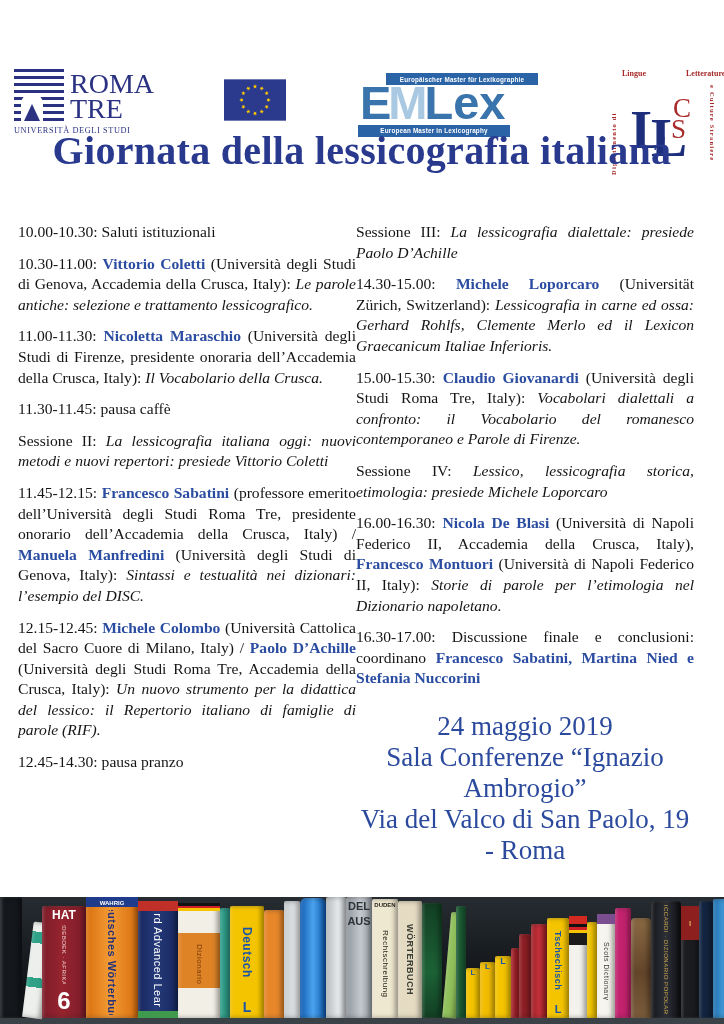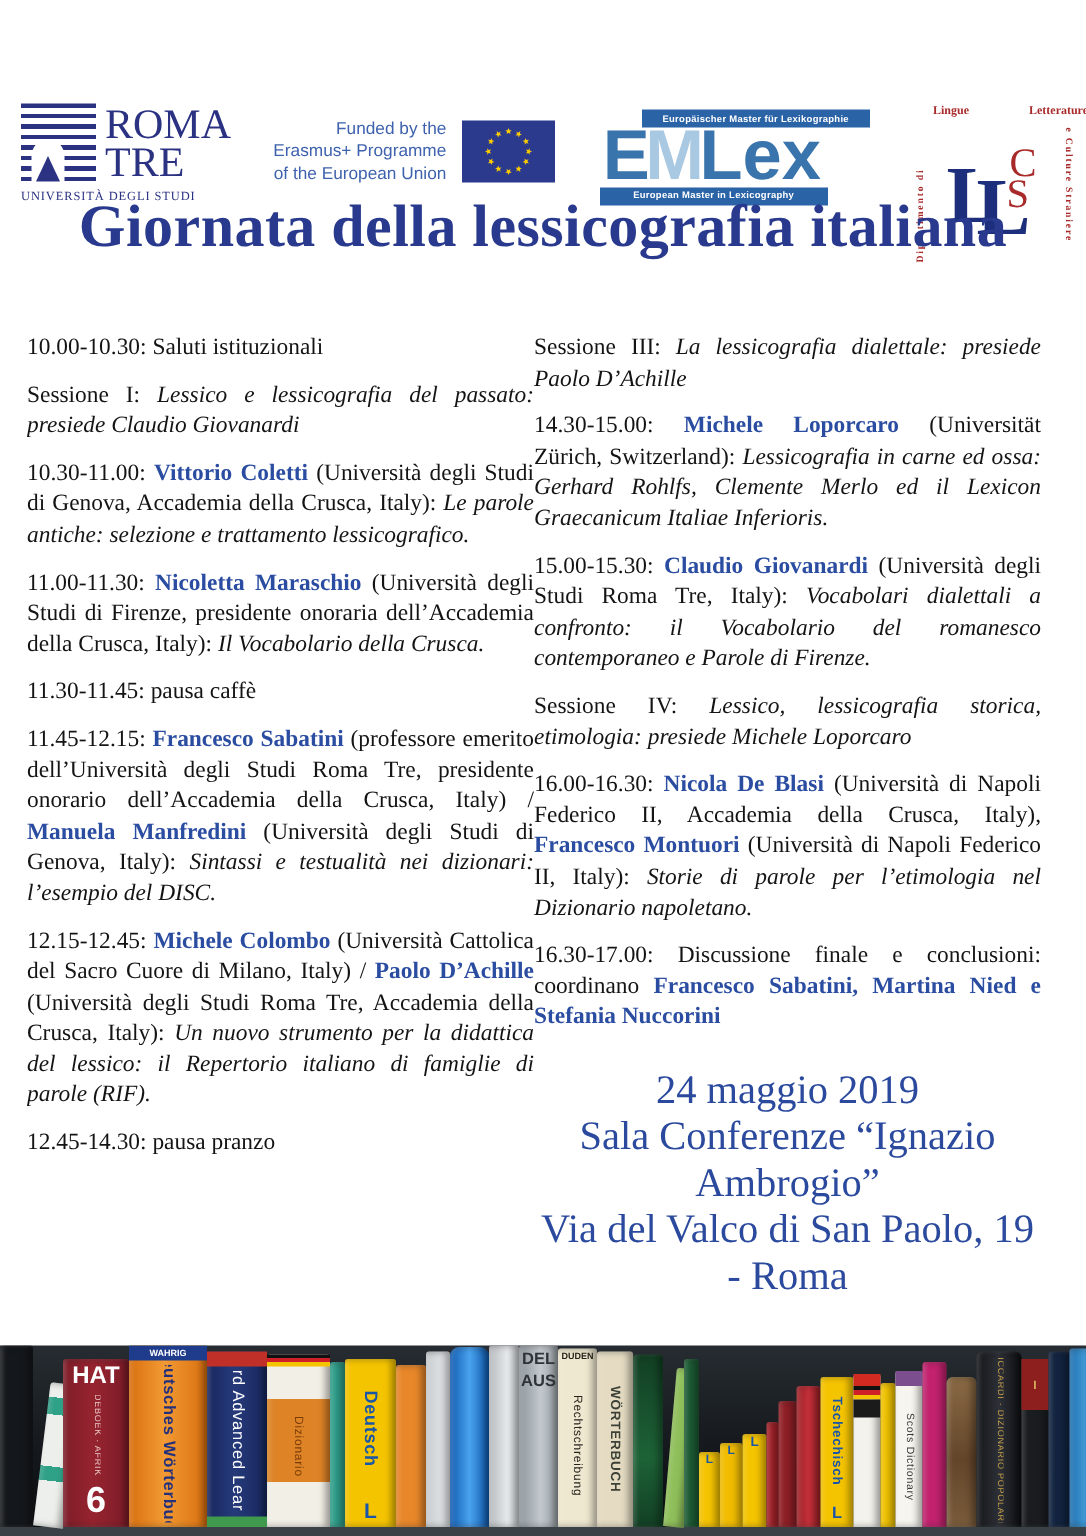--- a/index.html
+++ b/index.html
@@ -74,25 +74,20 @@
           </div>
       </div>
       <div class="rt-text">
         <div class="rt-name">ROMA</div>
         <div class="rt-name">TRE</div>
       </div>
       <div class="rt-sub">UNIVERSITÀ DEGLI STUDI</div>
     </div>
 
     <div class="erasmus">
-      <div class="er-text">
-        <div>Funded by the</div>
-        <div>Erasmus+ Programme</div>
-        <div>of the European Union</div>
-      </div>
       <svg class="eu-flag" width="62" height="42" viewBox="0 0 60 40">
         <rect width="60" height="40" fill="#2b3a8c"></rect>
         <g fill="#ffcc00">
           <g id="eu-stars">
             <path id="eu-star" transform="translate(30,7)" d="M0,-2.2 L0.65,-0.68 L2.1,-0.68 L0.95,0.26 L1.3,1.78 L0,0.88 L-1.3,1.78 L-0.95,0.26 L-2.1,-0.68 L-0.65,-0.68 Z"></path>
           </g>
           <use href="#eu-star" transform="rotate(30 30 20)"></use>
           <use href="#eu-star" transform="rotate(60 30 20)"></use>
           <use href="#eu-star" transform="rotate(90 30 20)"></use>
           <use href="#eu-star" transform="rotate(120 30 20)"></use>
@@ -131,24 +126,24 @@
         <span class="ll-s">S</span>
       </div>
     </div>
   </div>
 
   <div class="title">Giornata della lessicografia italiana</div>
 
   <div class="columns">
     <div class="col">
         <p class="para"><span class="seg-t">10.00-10.30: Saluti istituzionali</span></p>
-        <p class="para"><span class="seg-t">Sessione I: </span><span class="seg-i">Lessico e lessicografia del passato: presiede Claudio Giovanardi</span></p>
         <p class="para"><span class="seg-t">10.30-11.00: </span><span class="seg-n">Vittorio Coletti</span><span class="seg-t"> (Università degli Studi di Genova, Accademia della Crusca, Italy): </span><span class="seg-i">Le parole antiche: selezione e trattamento lessicografico.</span></p>
         <p class="para"><span class="seg-t">11.00-11.30: </span><span class="seg-n">Nicoletta Maraschio</span><span class="seg-t"> (Università degli Studi di Firenze, presidente onoraria dell’Accademia della Crusca, Italy): </span><span class="seg-i">Il Vocabolario della Crusca.</span></p>
         <p class="para"><span class="seg-t">11.30-11.45: pausa caffè</span></p>
+        <p class="para"><span class="seg-t">Sessione II: </span><span class="seg-i">La lessicografia italiana oggi: nuovi metodi e nuovi repertori: presiede Vittorio Coletti</span></p>
         <p class="para"><span class="seg-t">11.45-12.15: </span><span class="seg-n">Francesco Sabatini</span><span class="seg-t"> (professore emerito dell’Università degli Studi Roma Tre, presidente onorario dell’Accademia della Crusca, Italy) / </span><span class="seg-n">Manuela Manfredini</span><span class="seg-t"> (Università degli Studi di Genova, Italy): </span><span class="seg-i">Sintassi e testualità nei dizionari: l’esempio del DISC.</span></p>
         <p class="para"><span class="seg-t">12.15-12.45: </span><span class="seg-n">Michele Colombo</span><span class="seg-t"> (Università Cattolica del Sacro Cuore di Milano, Italy) / </span><span class="seg-n">Paolo D’Achille</span><span class="seg-t"> (Università degli Studi Roma Tre, Accademia della Crusca, Italy): </span><span class="seg-i">Un nuovo strumento per la didattica del lessico: il Repertorio italiano di famiglie di parole (RIF).</span></p>
         <p class="para"><span class="seg-t">12.45-14.30: pausa pranzo</span></p>
       </div>
     <div class="col">
     <p class="para"><span class="seg-t">Sessione III: </span><span class="seg-i">La lessicografia dialettale: presiede Paolo D’Achille</span></p>
         <p class="para"><span class="seg-t">14.30-15.00: </span><span class="seg-n">Michele Loporcaro</span><span class="seg-t"> (Universität Zürich, Switzerland): </span><span class="seg-i">Lessicografia in carne ed ossa: Gerhard Rohlfs, Clemente Merlo ed il Lexicon Graecanicum Italiae Inferioris.</span></p>
         <p class="para"><span class="seg-t">15.00-15.30: </span><span class="seg-n">Claudio Giovanardi</span><span class="seg-t"> (Università degli Studi Roma Tre, Italy): </span><span class="seg-i">Vocabolari dialettali a confronto: il Vocabolario del romanesco contemporaneo e Parole di Firenze.</span></p>
         <p class="para"><span class="seg-t">Sessione IV: </span><span class="seg-i">Lessico, lessicografia storica, etimologia: presiede Michele Loporcaro</span></p>
         <p class="para"><span class="seg-t">16.00-16.30: </span><span class="seg-n">Nicola De Blasi</span><span class="seg-t"> (Università di Napoli Federico II, Accademia della Crusca, Italy), </span><span class="seg-n">Francesco Montuori</span><span class="seg-t"> (Università di Napoli Federico II, Italy): </span><span class="seg-i">Storie di parole per l’etimologia nel Dizionario napoletano.</span></p>
@@ -159,21 +154,21 @@
           <div>Via del Valco di San Paolo, 19 - Roma</div>
         </div>
       </div>
   </div>
 
   <div class="shelf">
     <div class="shelf-bar"></div>
   <div class="book" style="width: 22px; height: 121px; background: rgb(20, 23, 27);"></div>
       <div class="book" style="width: 20px; height: 96px; background: linear-gradient(rgb(236, 239, 236) 0px, rgb(236, 239, 236) 10%, rgb(47, 161, 135) 10%, rgb(47, 161, 135) 22%, rgb(236, 239, 236) 22%, rgb(236, 239, 236) 58%, rgb(47, 161, 135) 58%, rgb(47, 161, 135) 68%, rgb(236, 239, 236) 68%, rgb(236, 239, 236) 100%); transform: rotate(7deg); transform-origin: 50% 100%;"></div>
       <div class="book" style="width: 44px; height: 112px; background: linear-gradient(90deg, rgb(125, 28, 41), rgb(150, 36, 47) 45%, rgb(125, 28, 41));">
-        <div class="bl bl-h" style="color: rgb(255, 255, 255); font-size: 16px;">HAT</div>
+        <div class="bl bl-h" style="color: rgb(255, 255, 255); font-size: 12px;">HAT</div>
         <div class="bl bl-v" style="color: rgb(236, 201, 201); font-size: 6px;">HANDWOORDEBOEK · AFRIKAANSE TAAL</div>
         <div class="bl bl-big" style="color: rgb(255, 255, 255); font-size: 24px;">6</div>
       </div>
       <div class="book" style="width: 52px; height: 121px; background: linear-gradient(90deg, rgb(217, 112, 15), rgb(242, 154, 51) 45%, rgb(217, 112, 15));">
         <div class="bl bl-h" style="color: rgb(255, 255, 255); background: rgb(31, 60, 140); font-size: 6px;">WAHRIG</div>
         <div class="bl bl-v" style="color: rgb(35, 48, 124); font-size: 11px; font-weight: bold;">Deutsches Wörterbuch</div>
       </div>
       <div class="book" style="width: 40px; height: 117px; background: linear-gradient(90deg, rgb(23, 39, 94), rgb(38, 58, 122) 45%, rgb(23, 39, 94));">
         <div class="bl bl-band" style="background: rgb(192, 48, 40); height: 10px;"></div>
         <div class="bl bl-v" style="color: rgb(255, 255, 255); font-size: 11px;">Oxford  Advanced Learner’s</div>

